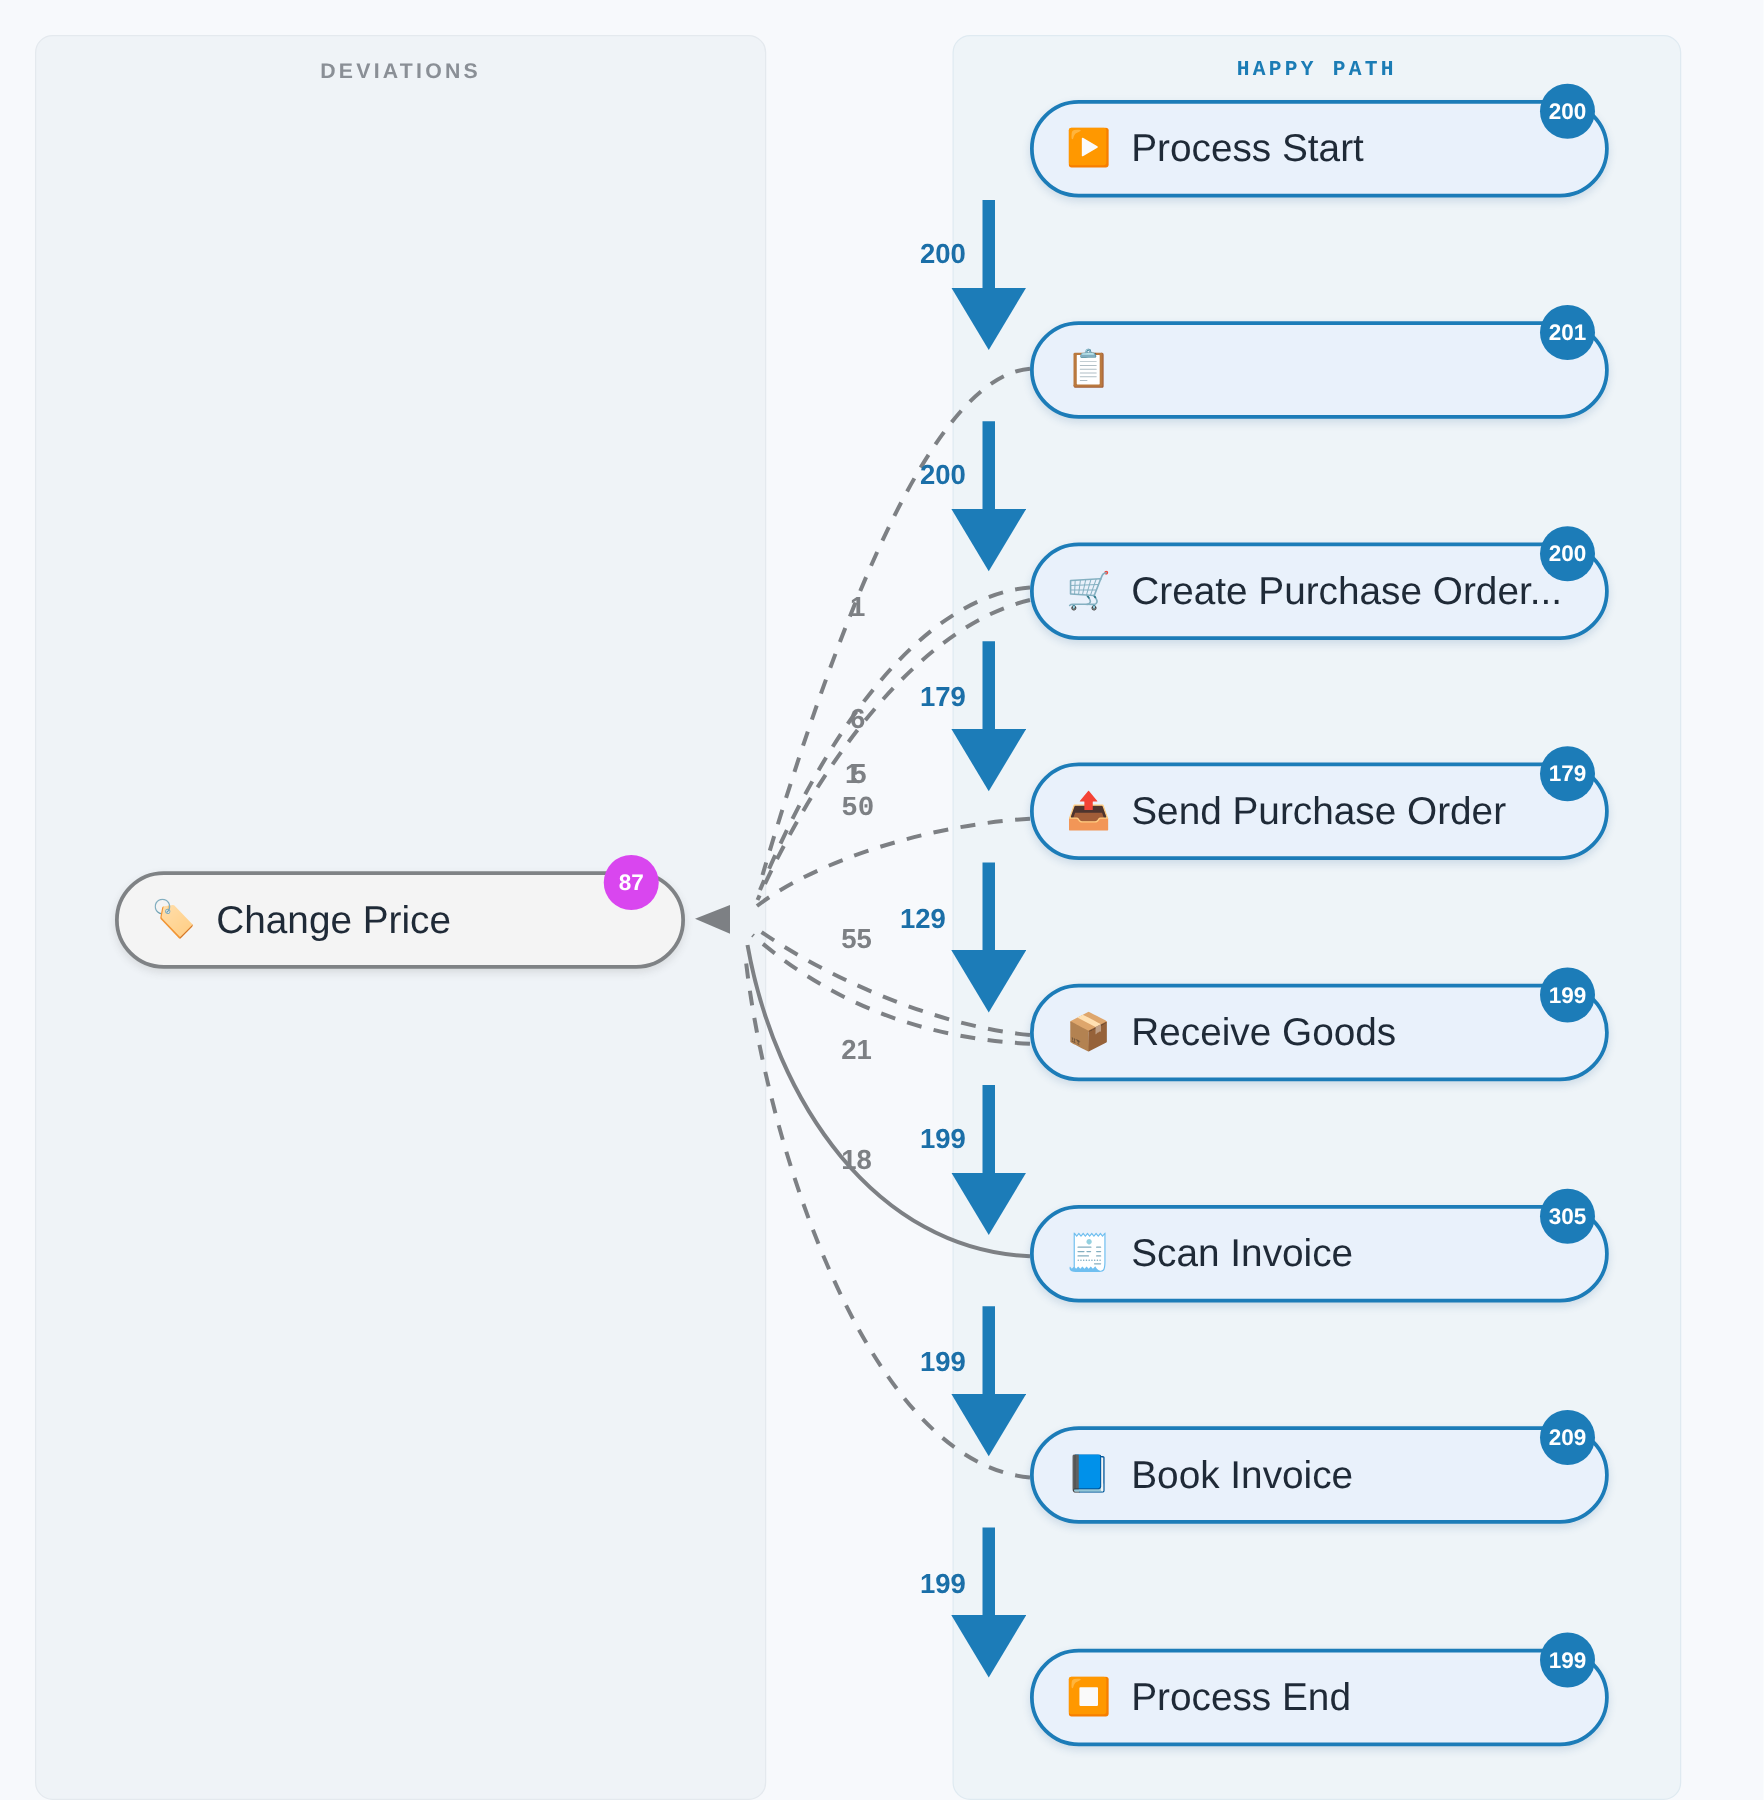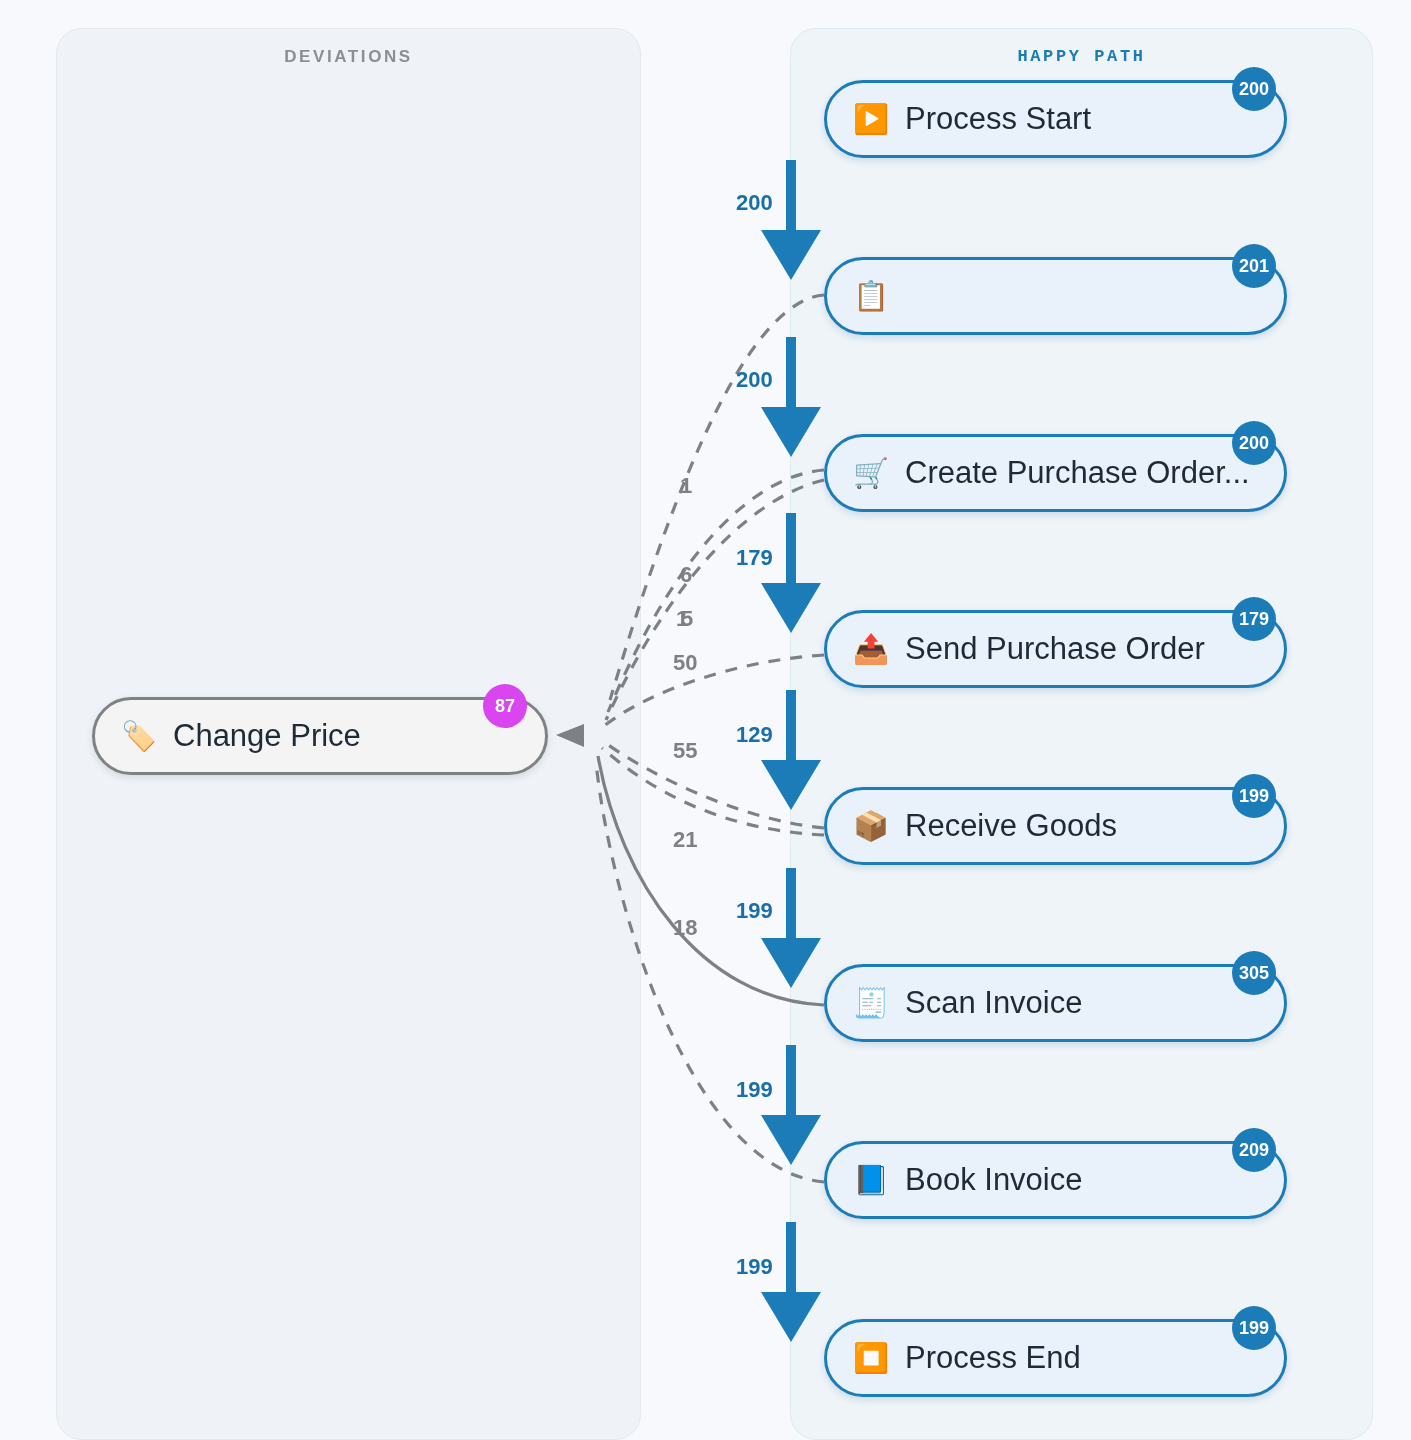--- a/index.html
+++ b/index.html
@@ -15,23 +15,22 @@
     position: relative;
     width: 1411px;
     height: 1440px;
     background: #f7f9fc;
     overflow: hidden;
   }
 
   
   .panel {
     position: absolute;
-    border-radius: 26px;
+    border-radius: 14px;
     box-sizing: border-box;
-    margin-left: 28px;
   }
   #deviations-panel {
     left: 28px;
     top: 28px;
     width: 585px;
     height: 1412px;
     background: #eff3f7;
     border: 1.5px solid #e4e9ee;
   }
   #happy-panel {
@@ -180,30 +179,30 @@
       <path d="M 824 1005 C 700 1000 620 880 598 756"></path>
       <path d="M 824 1182 C 690 1170 610 900 596 762" stroke-dasharray="12,10"></path>
     </g>
 
     <path d="M 556 735 L 584 724 L 584 747 z" fill="#7d8084"></path>
   </svg>
 
   <div class="flow-label" style="left:736px; top:190px;">200</div>
   <div class="flow-label" style="left:736px; top:367px;">200</div>
   <div class="flow-label" style="left:736px; top:545px;">179</div>
-  <div class="flow-label" style="left:736px; top:722px;">129</div>
+  <div class="flow-label" style="left:720px; top:722px;">129</div>
   <div class="flow-label" style="left:736px; top:898px;">199</div>
   <div class="flow-label" style="left:736px; top:1077px;">199</div>
   <div class="flow-label" style="left:736px; top:1254px;">199</div>
 
   <div class="dev-label" style="left:680px; top:473px;">1</div>
   <div class="dev-label" style="left:680px; top:562px;">6</div>
   <div class="dev-label" style="left:676px; top:606px;">1</div>
   <div class="dev-label" style="left:681px; top:606px;">5</div>
-  <div class="dev-label" style="left:673px; top:650px;">50</div>
+  <div class="dev-label" style="left:673px; top:634px;font-family:Liberation Mono, monospace;">50</div>
   <div class="dev-label" style="left:673px; top:738px;">55</div>
   <div class="dev-label" style="left:673px; top:827px;">21</div>
   <div class="dev-label" style="left:673px; top:915px;">18</div>
 
   <div class="node node-dev" style="top:697px;">
     <span class="node-icon">🏷️</span>
     <span class="node-label">Change Price</span>
     <span class="badge badge-dev">87</span>
   </div>
 

